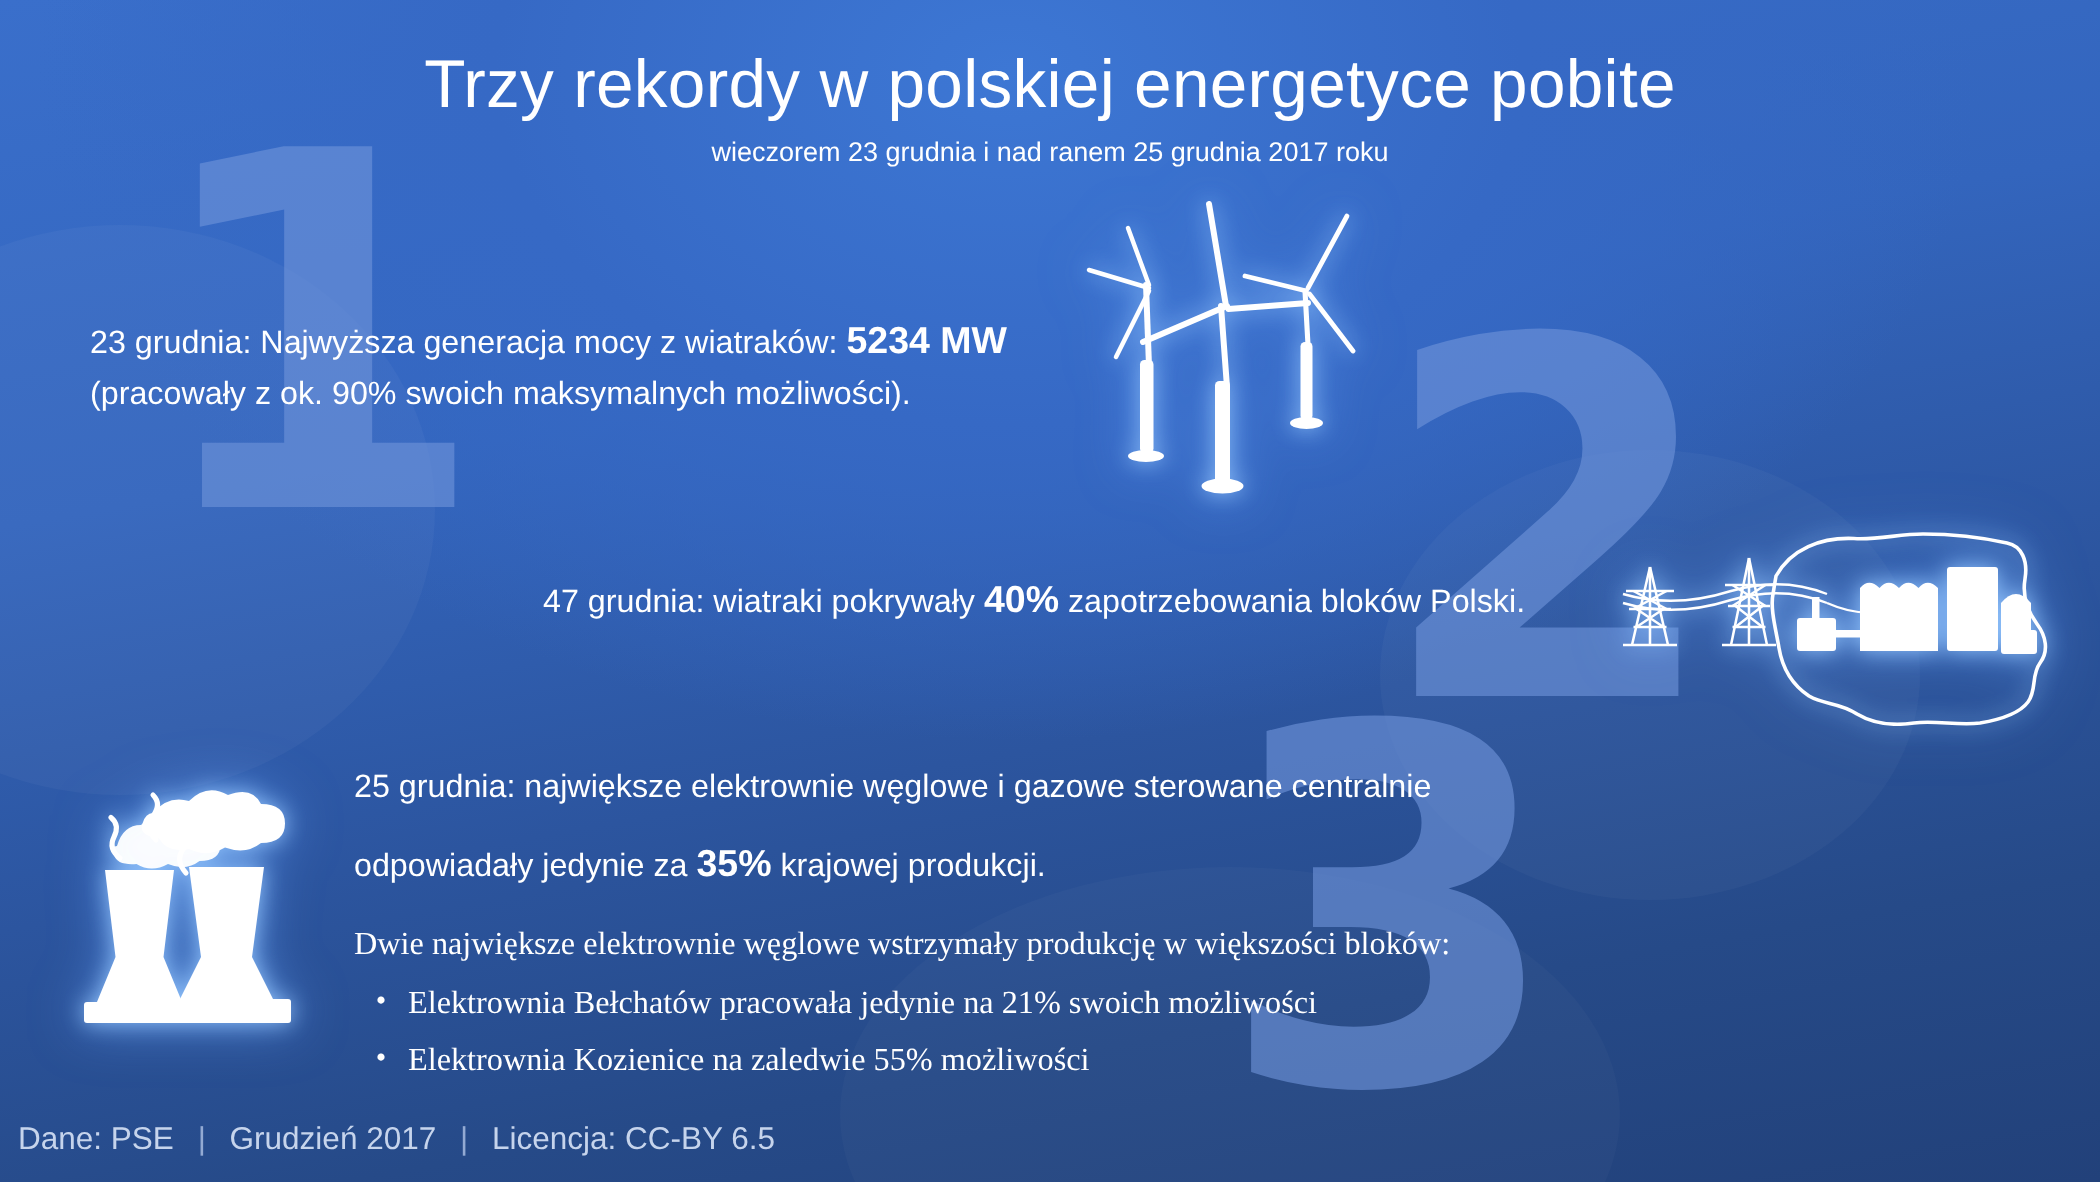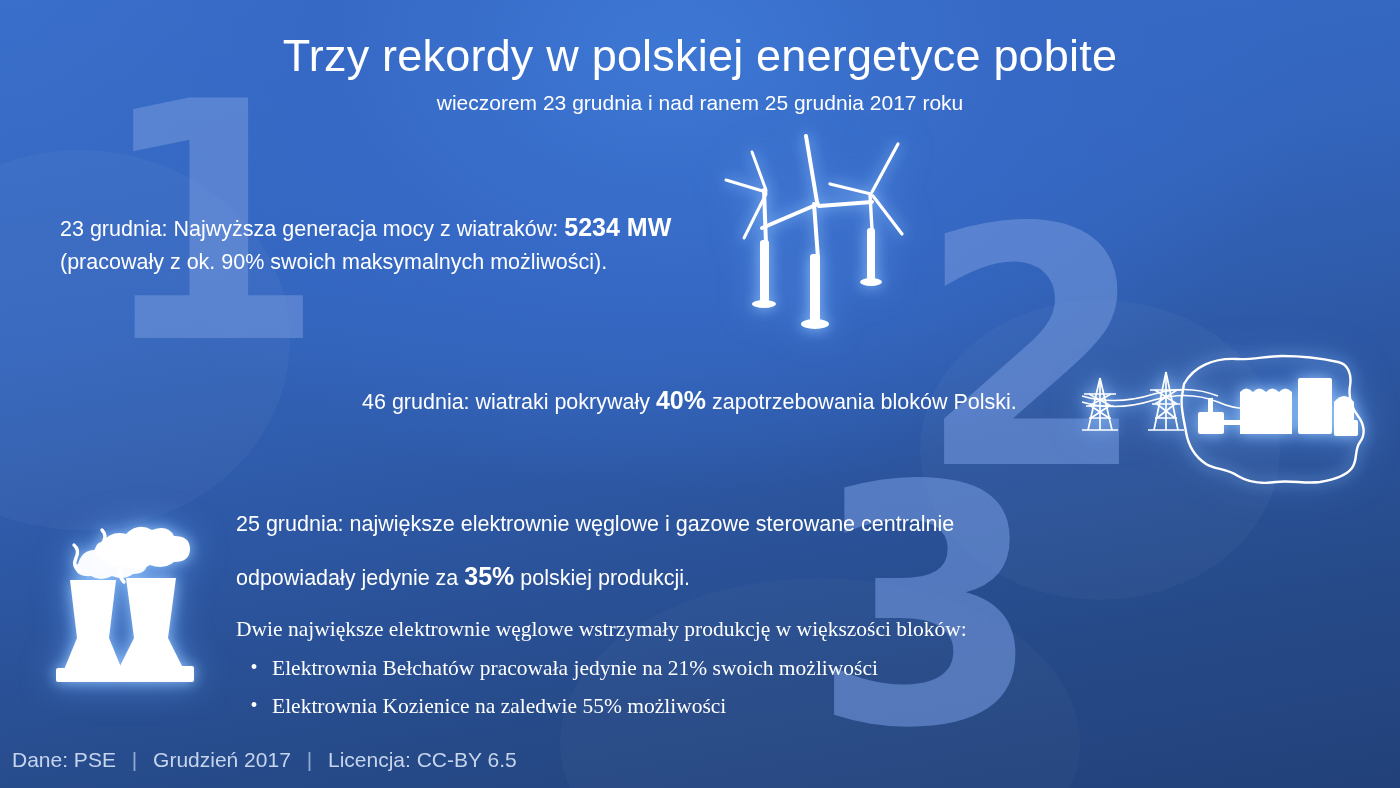--- a/index.html
+++ b/index.html
@@ -29,21 +29,21 @@
   .wm-2{left:918px;top:222px;font-size:330px;}
   .wm-3{left:812px;top:480px;font-size:330px;}
 
   
   .title{
     position:absolute;left:0;right:0;top:30px;text-align:center;
     font-size:45px;font-weight:400;letter-spacing:.2px;
   }
   .subtitle{
     position:absolute;left:0;right:0;top:91px;text-align:center;
-    font-size:21px;font-weight:400;
+    font-size:18px;font-weight:400;
   }
 
   
   .tx{position:absolute;font-size:21.5px;line-height:1.52;font-weight:400;}
   .tx b{font-weight:700;font-size:25px;}
   .blk1{left:12px;top:208px;width:730px;margin-left:48px;}
   .blk2{left:362px;top:381px;width:740px;}
   .blk3{left:236px;top:508px;width:900px;}
   .blk4{left:236px;top:613px;width:920px;font-family:Liberation Serif, serif;}
   .blk3 .line{margin-bottom:16px;}
@@ -90,26 +90,26 @@
 
   <div class="title">Trzy rekordy w polskiej energetyce pobite</div>
   <div class="subtitle">wieczorem 23 grudnia i nad ranem 25 grudnia 2017 roku</div>
 
   <div class="tx blk1">
     <div><span>23 grudnia: Najwyższa generacja mocy z wiatraków: </span><b>5234 MW</b></div>
     <div>(pracowały z ok. 90% swoich maksymalnych możliwości).</div>
   </div>
 
   <div class="tx blk2">
-    <span>46 grudnia: wiatraki pokrywały </span><b>40%</b><span> zapotrzebowania bloków Polski.</span>
+    <span>47 grudnia: wiatraki pokrywały </span><b>40%</b><span> zapotrzebowania bloków Polski.</span>
   </div>
 
   <div class="tx blk3">
     <div class="line">25 grudnia: największe elektrownie węglowe i gazowe sterowane centralnie</div>
-    <div class="line"><span>odpowiadały jedynie za </span><b>35%</b><span> polskiej produkcji.</span></div>
+    <div class="line"><span>odpowiadały jedynie za </span><b>35%</b><span> krajowej produkcji.</span></div>
   </div>
 
   <div class="tx blk4">
     <div>Dwie największe elektrownie węglowe wstrzymały produkcję w większości bloków:</div>
     <ul class="bullets">
       <li>
         <span class="bl">•</span>
         <span class="bt">Elektrownia Bełchatów pracowała jedynie na 21% swoich możliwości</span>
       </li>
       <li>

